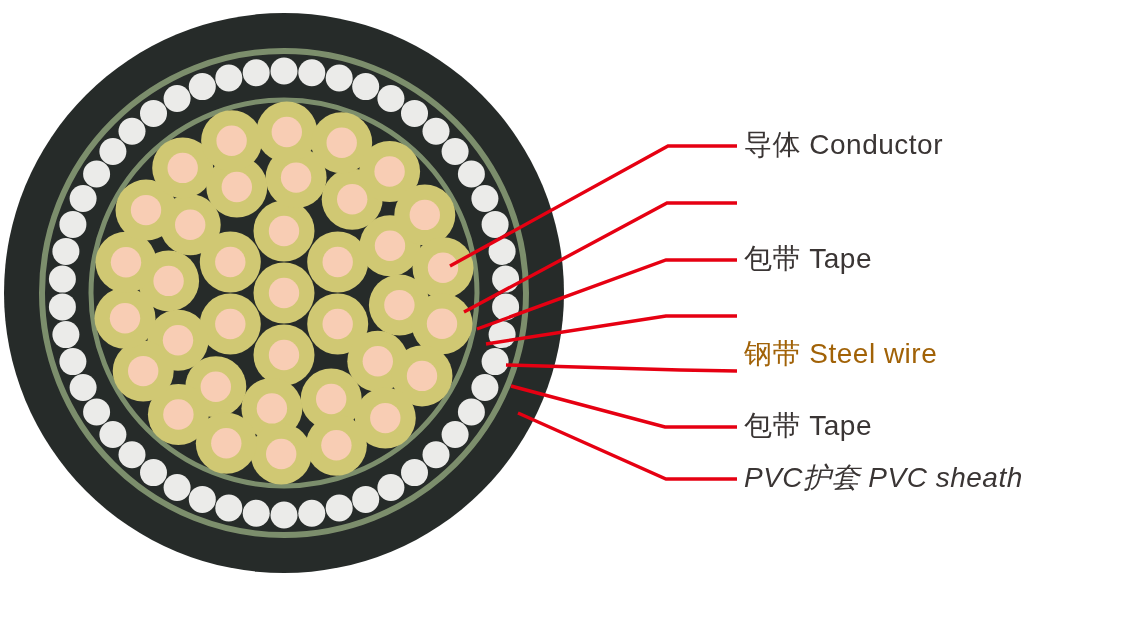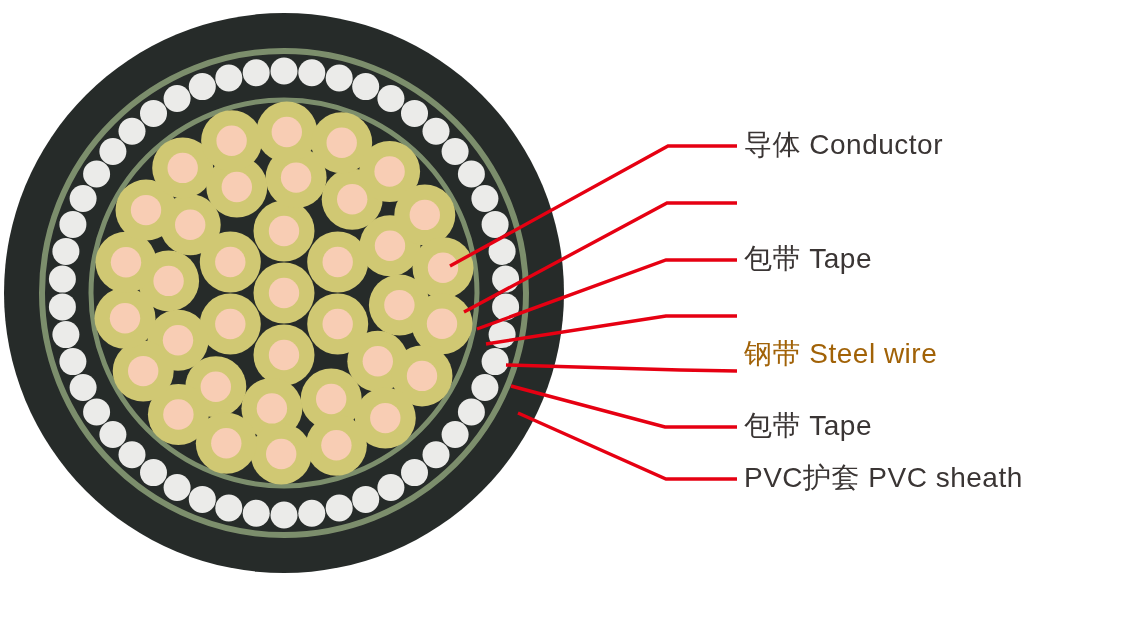--- a/index.html
+++ b/index.html
@@ -174,14 +174,14 @@
         <polyline points="506,365 680,370 737,371" fill="none" stroke="#e60012" stroke-width="3.4"></polyline>
         <polyline points="511,386 665,427 737,427" fill="none" stroke="#e60012" stroke-width="3.4"></polyline>
         <polyline points="518,413 666,479 737,479" fill="none" stroke="#e60012" stroke-width="3.4"></polyline>
       </g>
     </svg>
 
   <div class="callout-label" style="left: 744px; top: 146px; color: rgb(58, 53, 52);">导体 Conductor</div>
   <div class="callout-label" style="left: 744px; top: 260px; color: rgb(58, 53, 52);">包带 Tape</div>
   <div class="callout-label" style="left: 744px; top: 355px; color: #a16207;">钢带 Steel wire</div>
   <div class="callout-label" style="left: 744px; top: 427px; color: rgb(58, 53, 52);">包带 Tape</div>
-  <div class="callout-label" style="left: 744px; top: 479px; color: rgb(58, 53, 52);">PVC护套 PVC sheath</div>
+  <div class="callout-label" style="left: 744px; top: 479px; color: rgb(58, 53, 52); font-style: italic;">PVC护套 PVC sheath</div>
 </div>
 
 </body></html>

